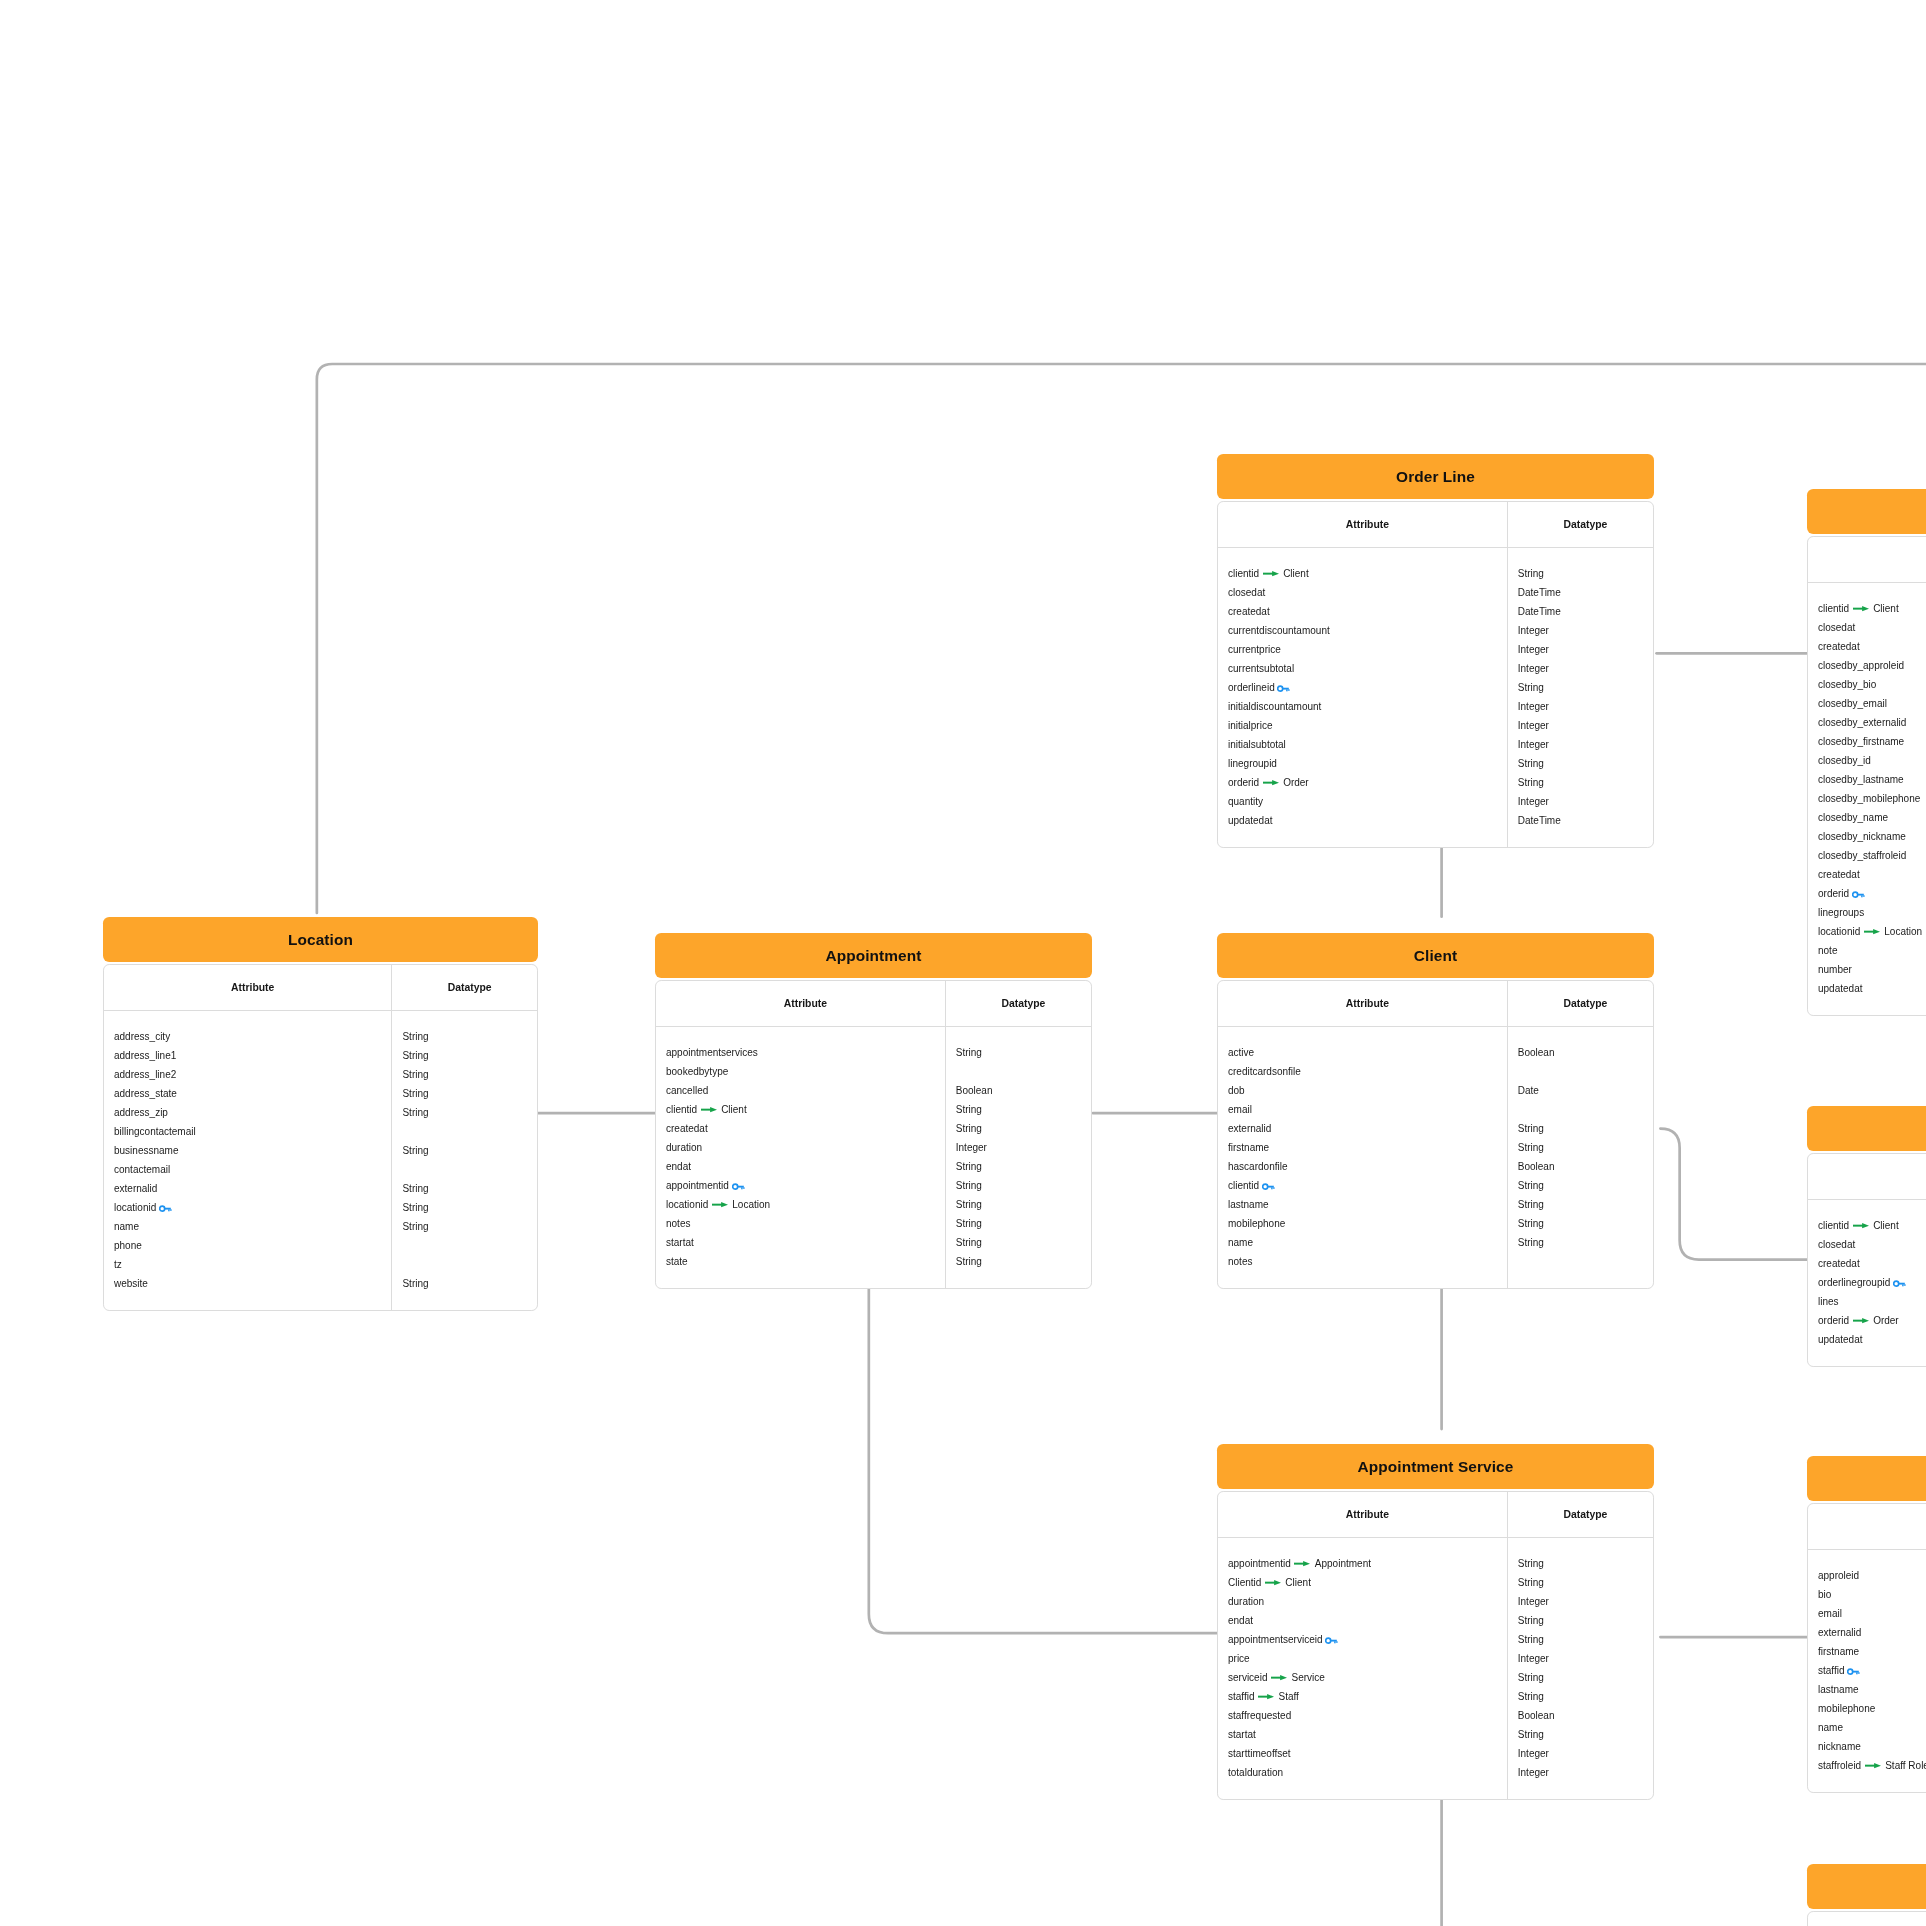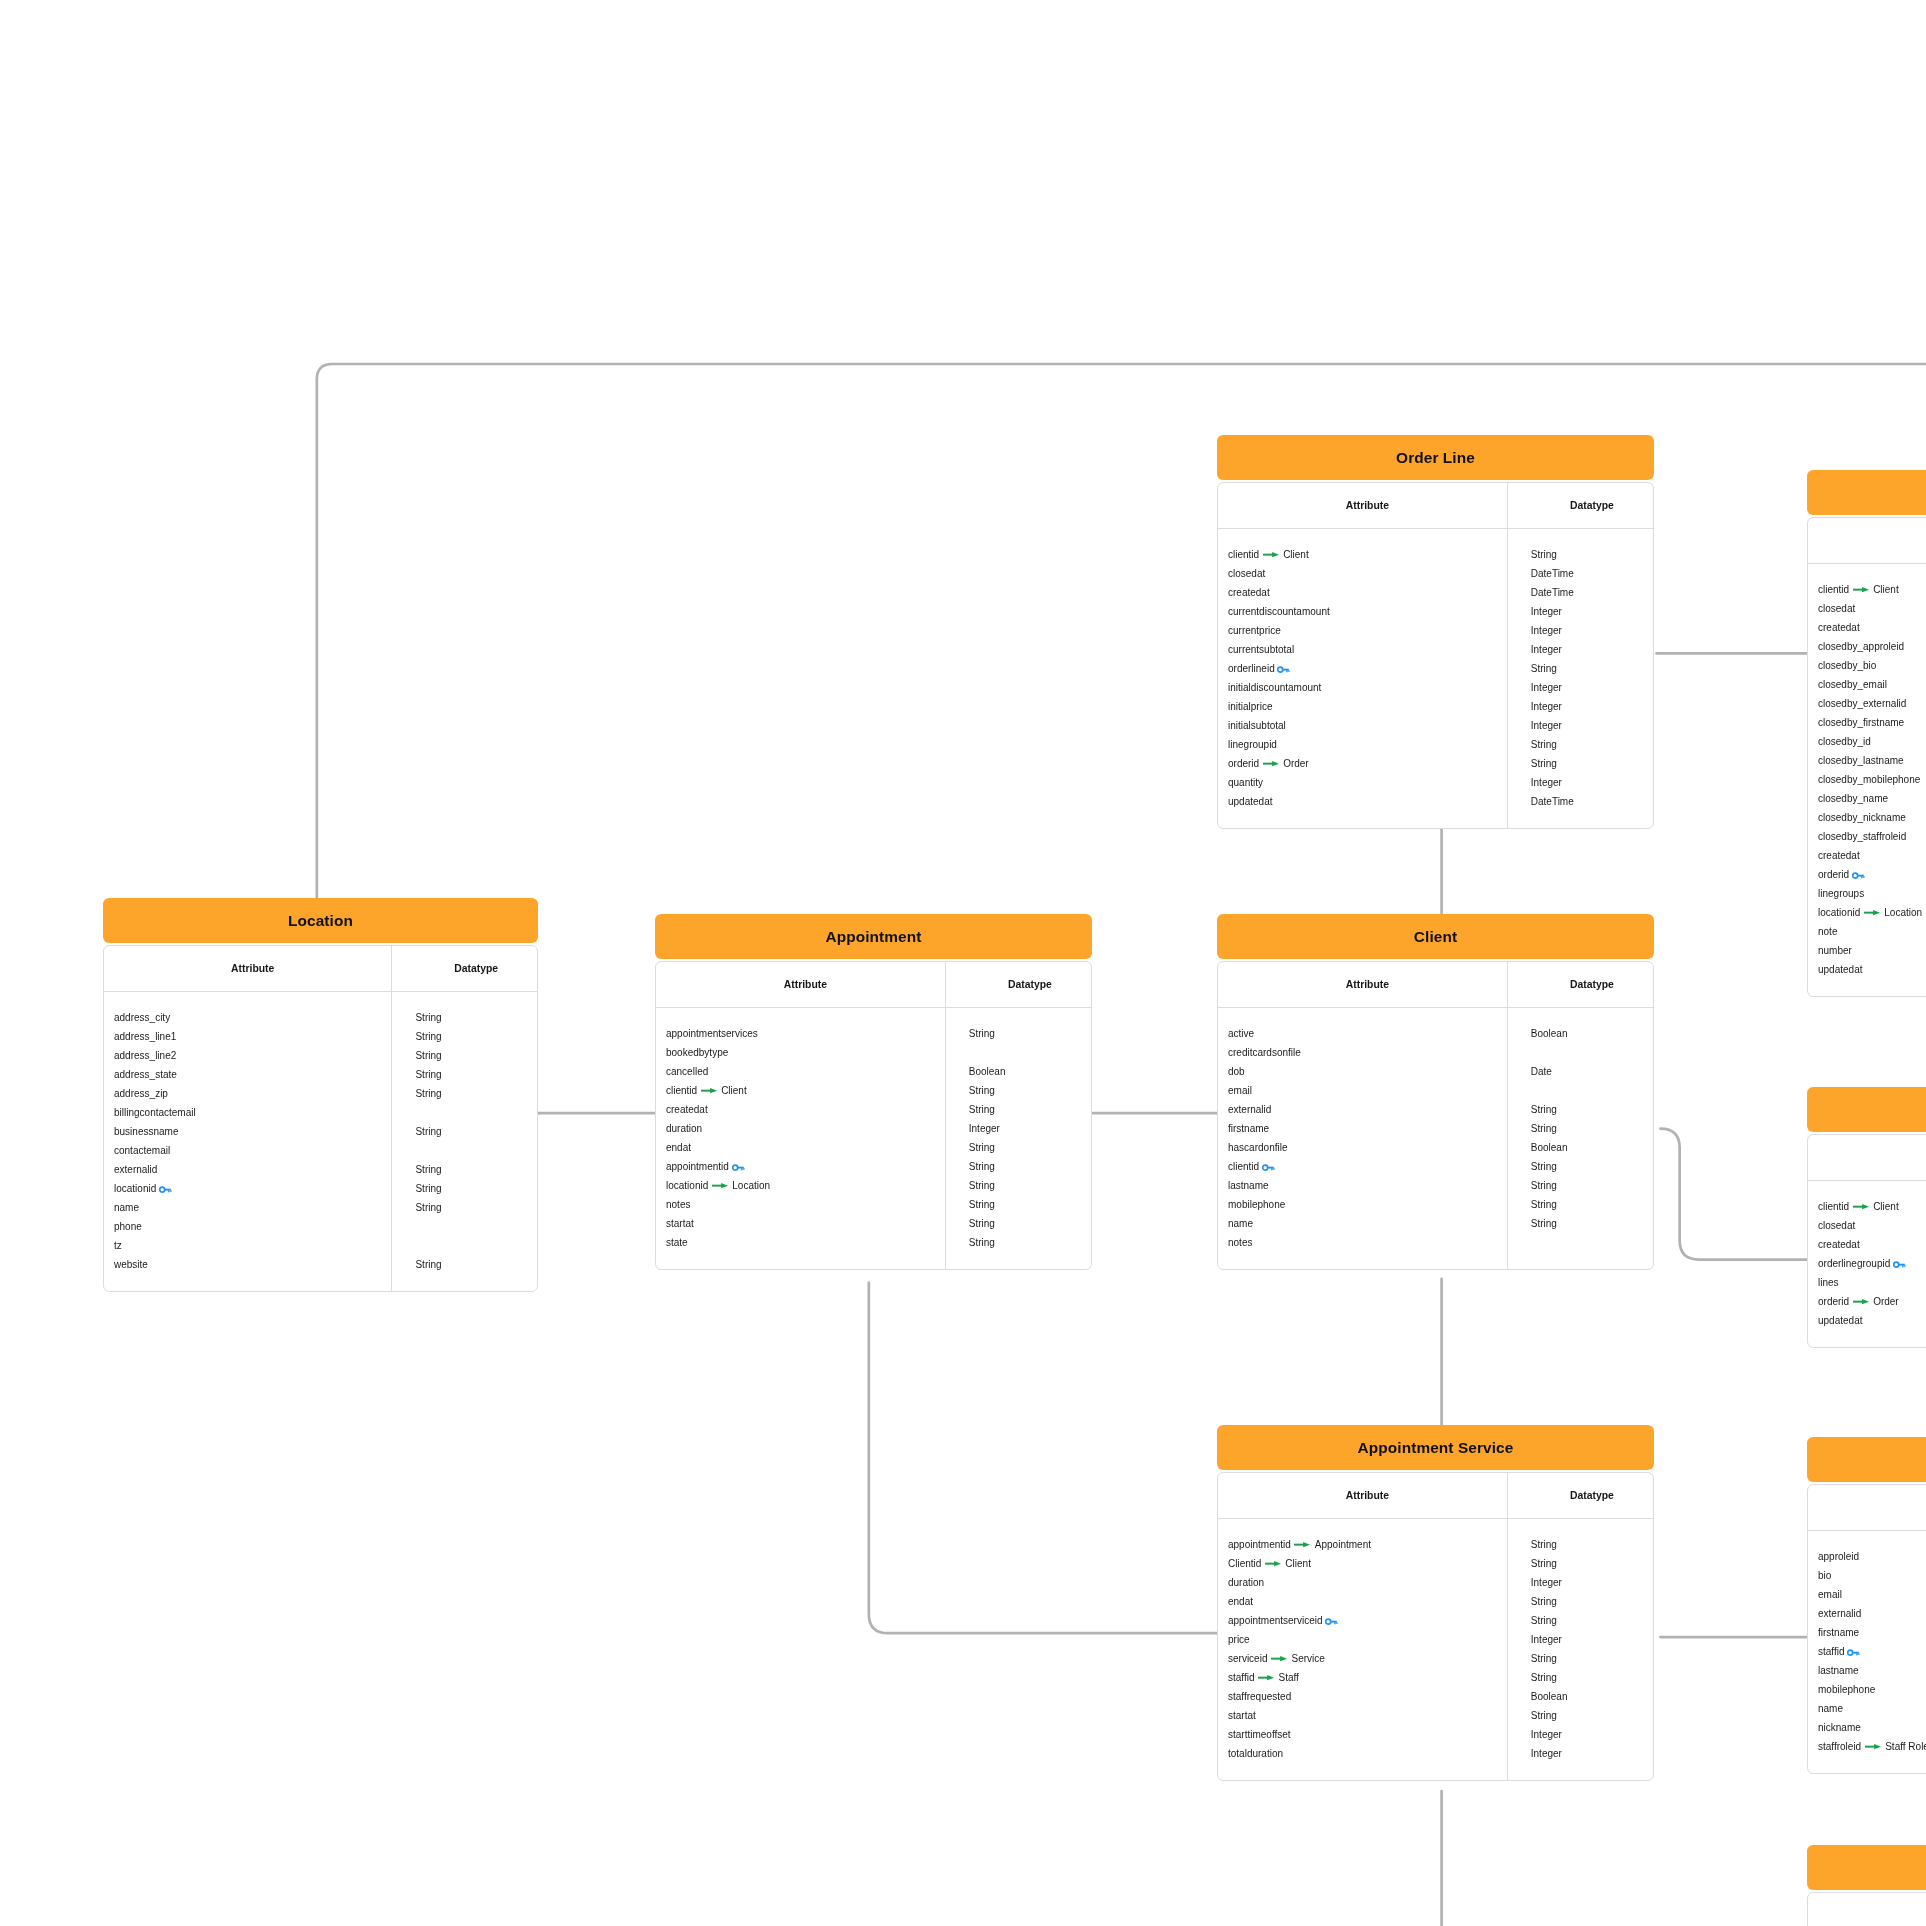--- a/index.html
+++ b/index.html
@@ -11,36 +11,36 @@
   #logo{position:absolute;left:1283px;top:96px;width:154px;text-align:center;}
   #logo .mark{display:block;margin:0 auto;}
   #logo .wordmark{display:block;margin-top:10px;font-size:17.7px;font-weight:700;
     letter-spacing:3.9px;color:#0d0d0d;font-family:"Liberation Sans",sans-serif;}
 
   
   #wires{position:absolute;left:0;top:0;width:2706px;height:2486px;pointer-events:none;}
   #wires path{fill:none;stroke:#b2b2b2;stroke-width:7;stroke-linecap:round;stroke-linejoin:round;}
 
   
-  .entity{position:absolute;}
+  .entity{position:absolute;margin-top:19px;}
   .entity .ehead{
     background:#fda52a;border-radius:6.2px;height:45px;
     display:flex;align-items:center;justify-content:center;
     font-size:15.4px;font-weight:700;color:#111111;letter-spacing:0.1px;
   }
   .entity .ebody{
     margin-top:2.3px;background:#ffffff;border:0.8px solid #dcdcdc;border-radius:6.2px;
     overflow:hidden;
   }
   .entity table{width:100%;border-collapse:collapse;table-layout:fixed;}
   .entity th{
     text-align:center;font-size:10.4px;font-weight:700;color:#171717;
     padding:17px 0 17px 10px;border-bottom:0.8px solid #dcdcdc;vertical-align:middle;
   }
-  .entity th.dt,.entity td.dt{border-left:0.8px solid #dcdcdc;padding-left:23px;}
+  .entity th.dt,.entity td.dt{border-left:0.8px solid #dcdcdc;padding-left:10px;}
   .entity td{
     font-size:10px;color:#1b1b1b;padding:0 0 0 10px;vertical-align:top;
     line-height:19px;white-space:nowrap;
   }
   .entity td.attrcell{padding-top:15.4px;padding-bottom:17px;}
   .entity td.dt{padding-top:15.4px;padding-bottom:17px;}
   .row{height:19px;display:block;white-space:nowrap;}
   .blank{visibility:hidden;}
 
   

